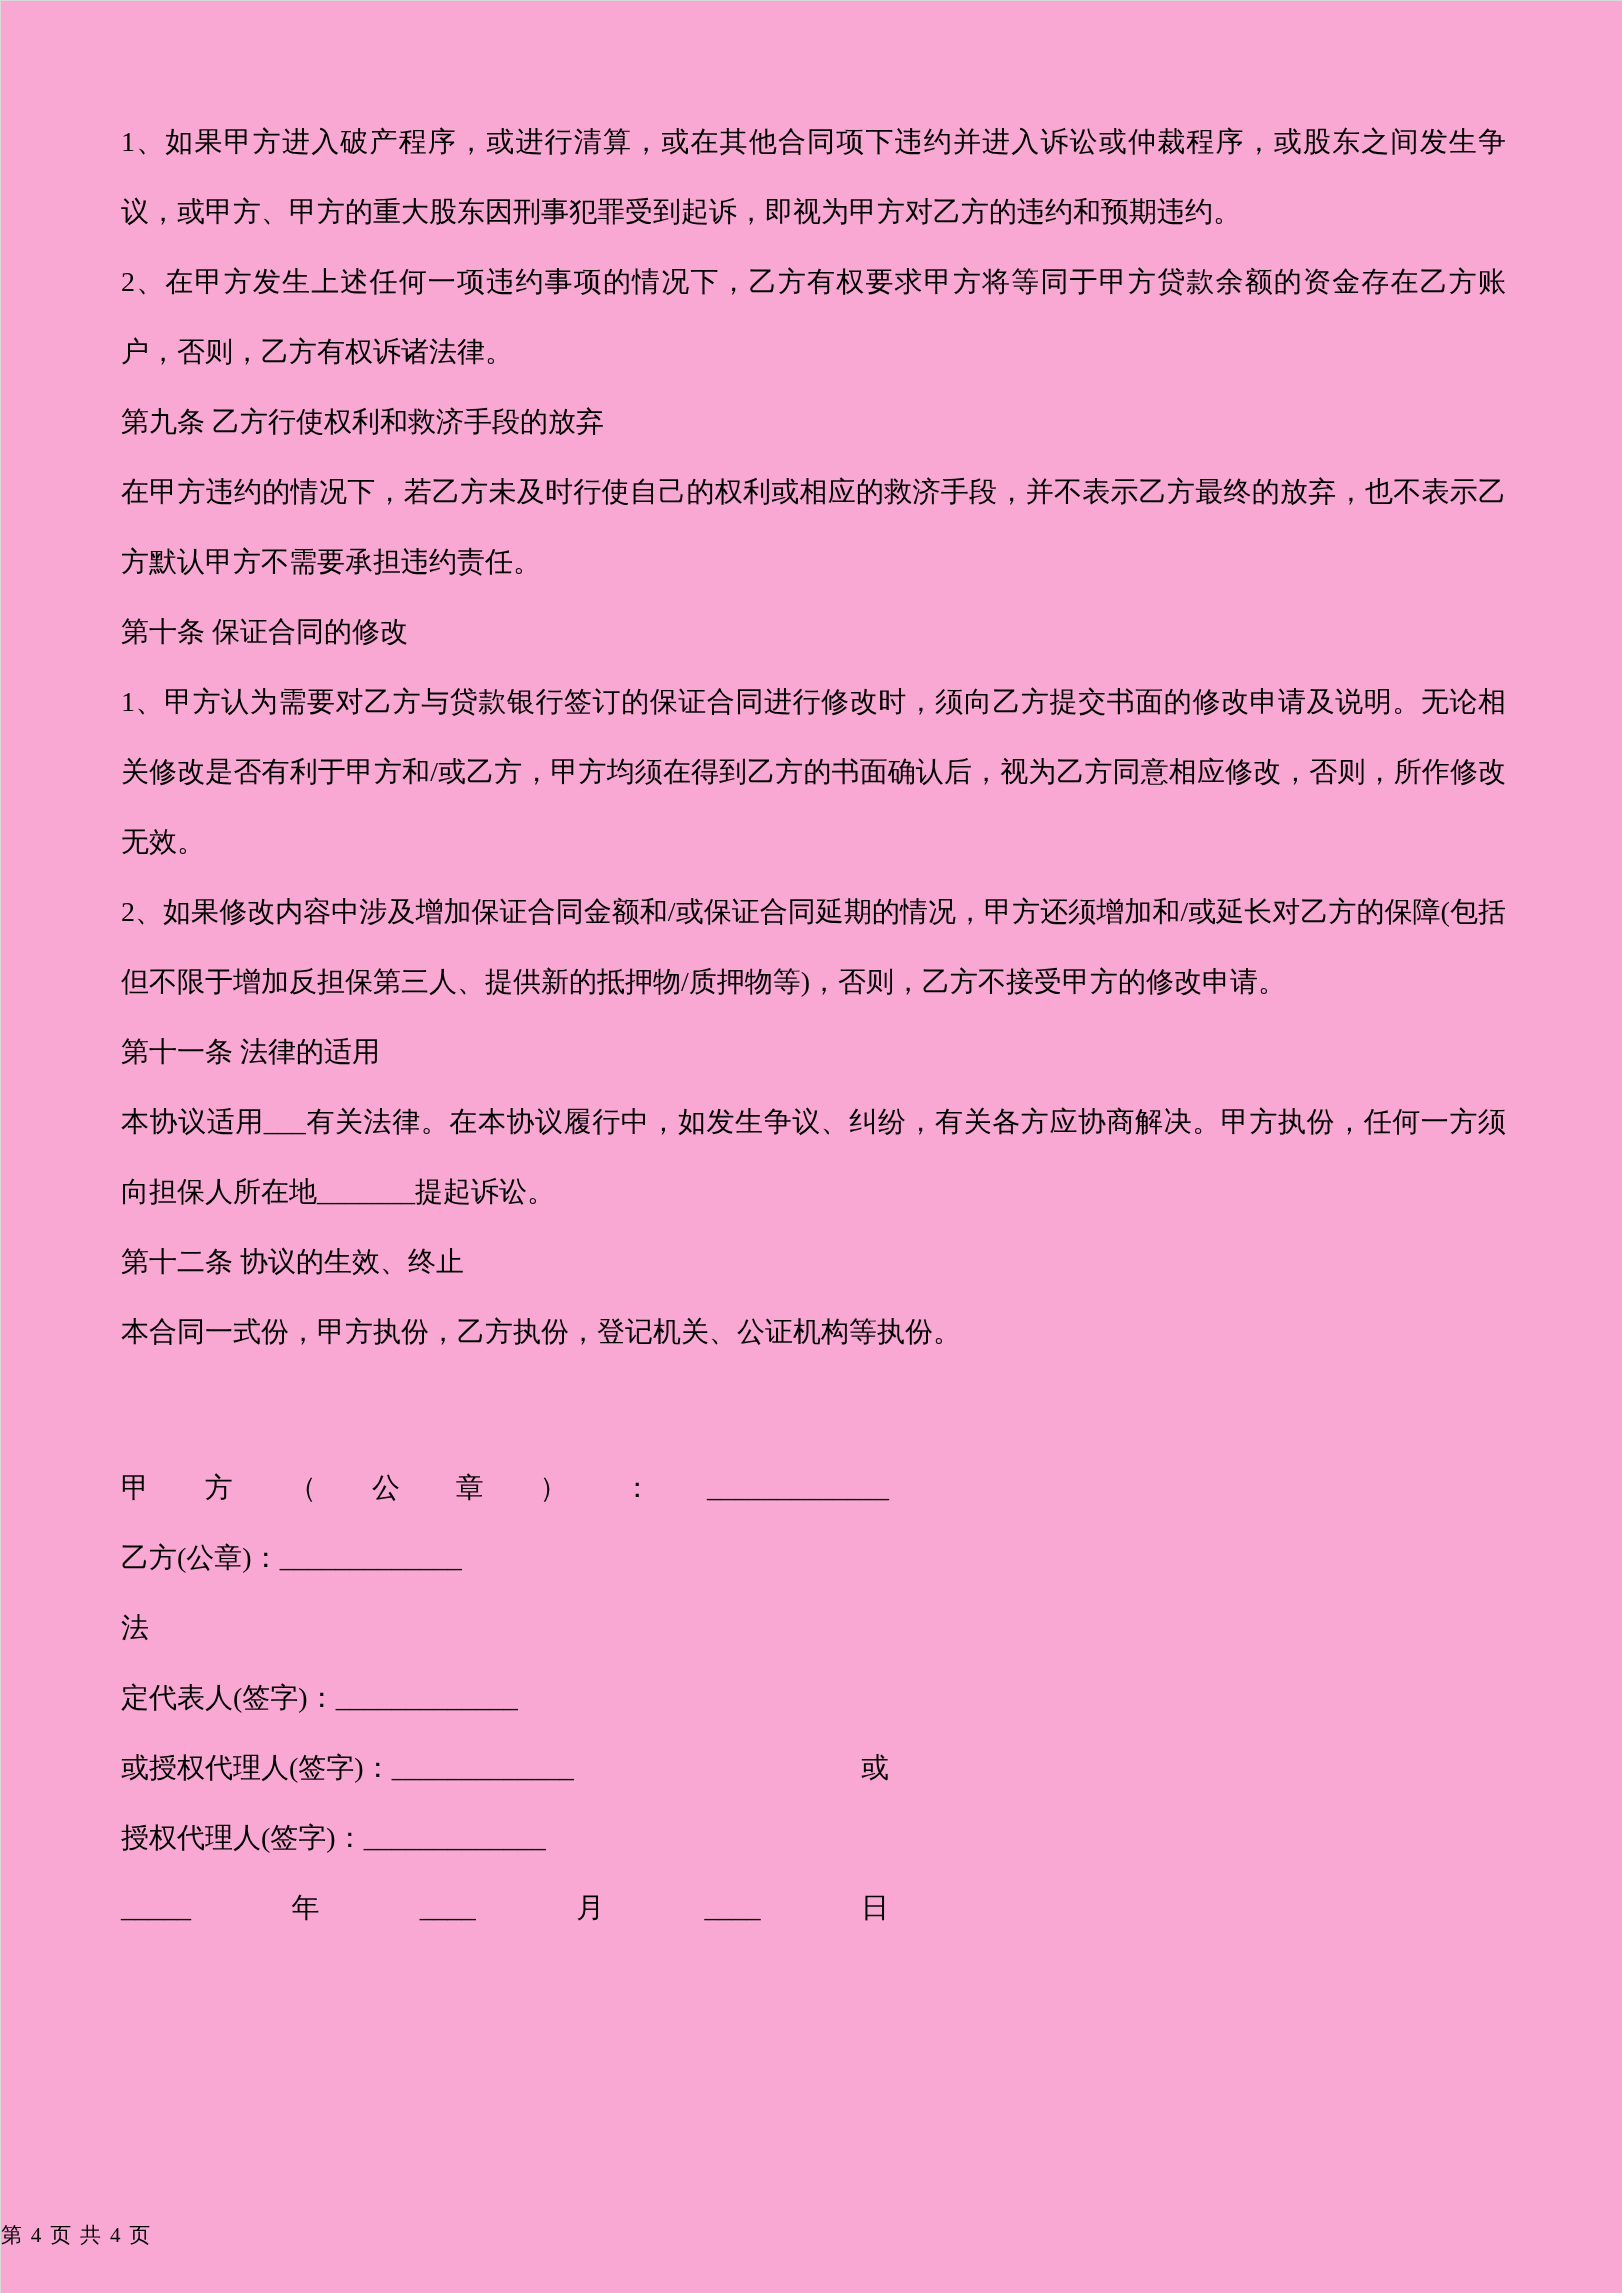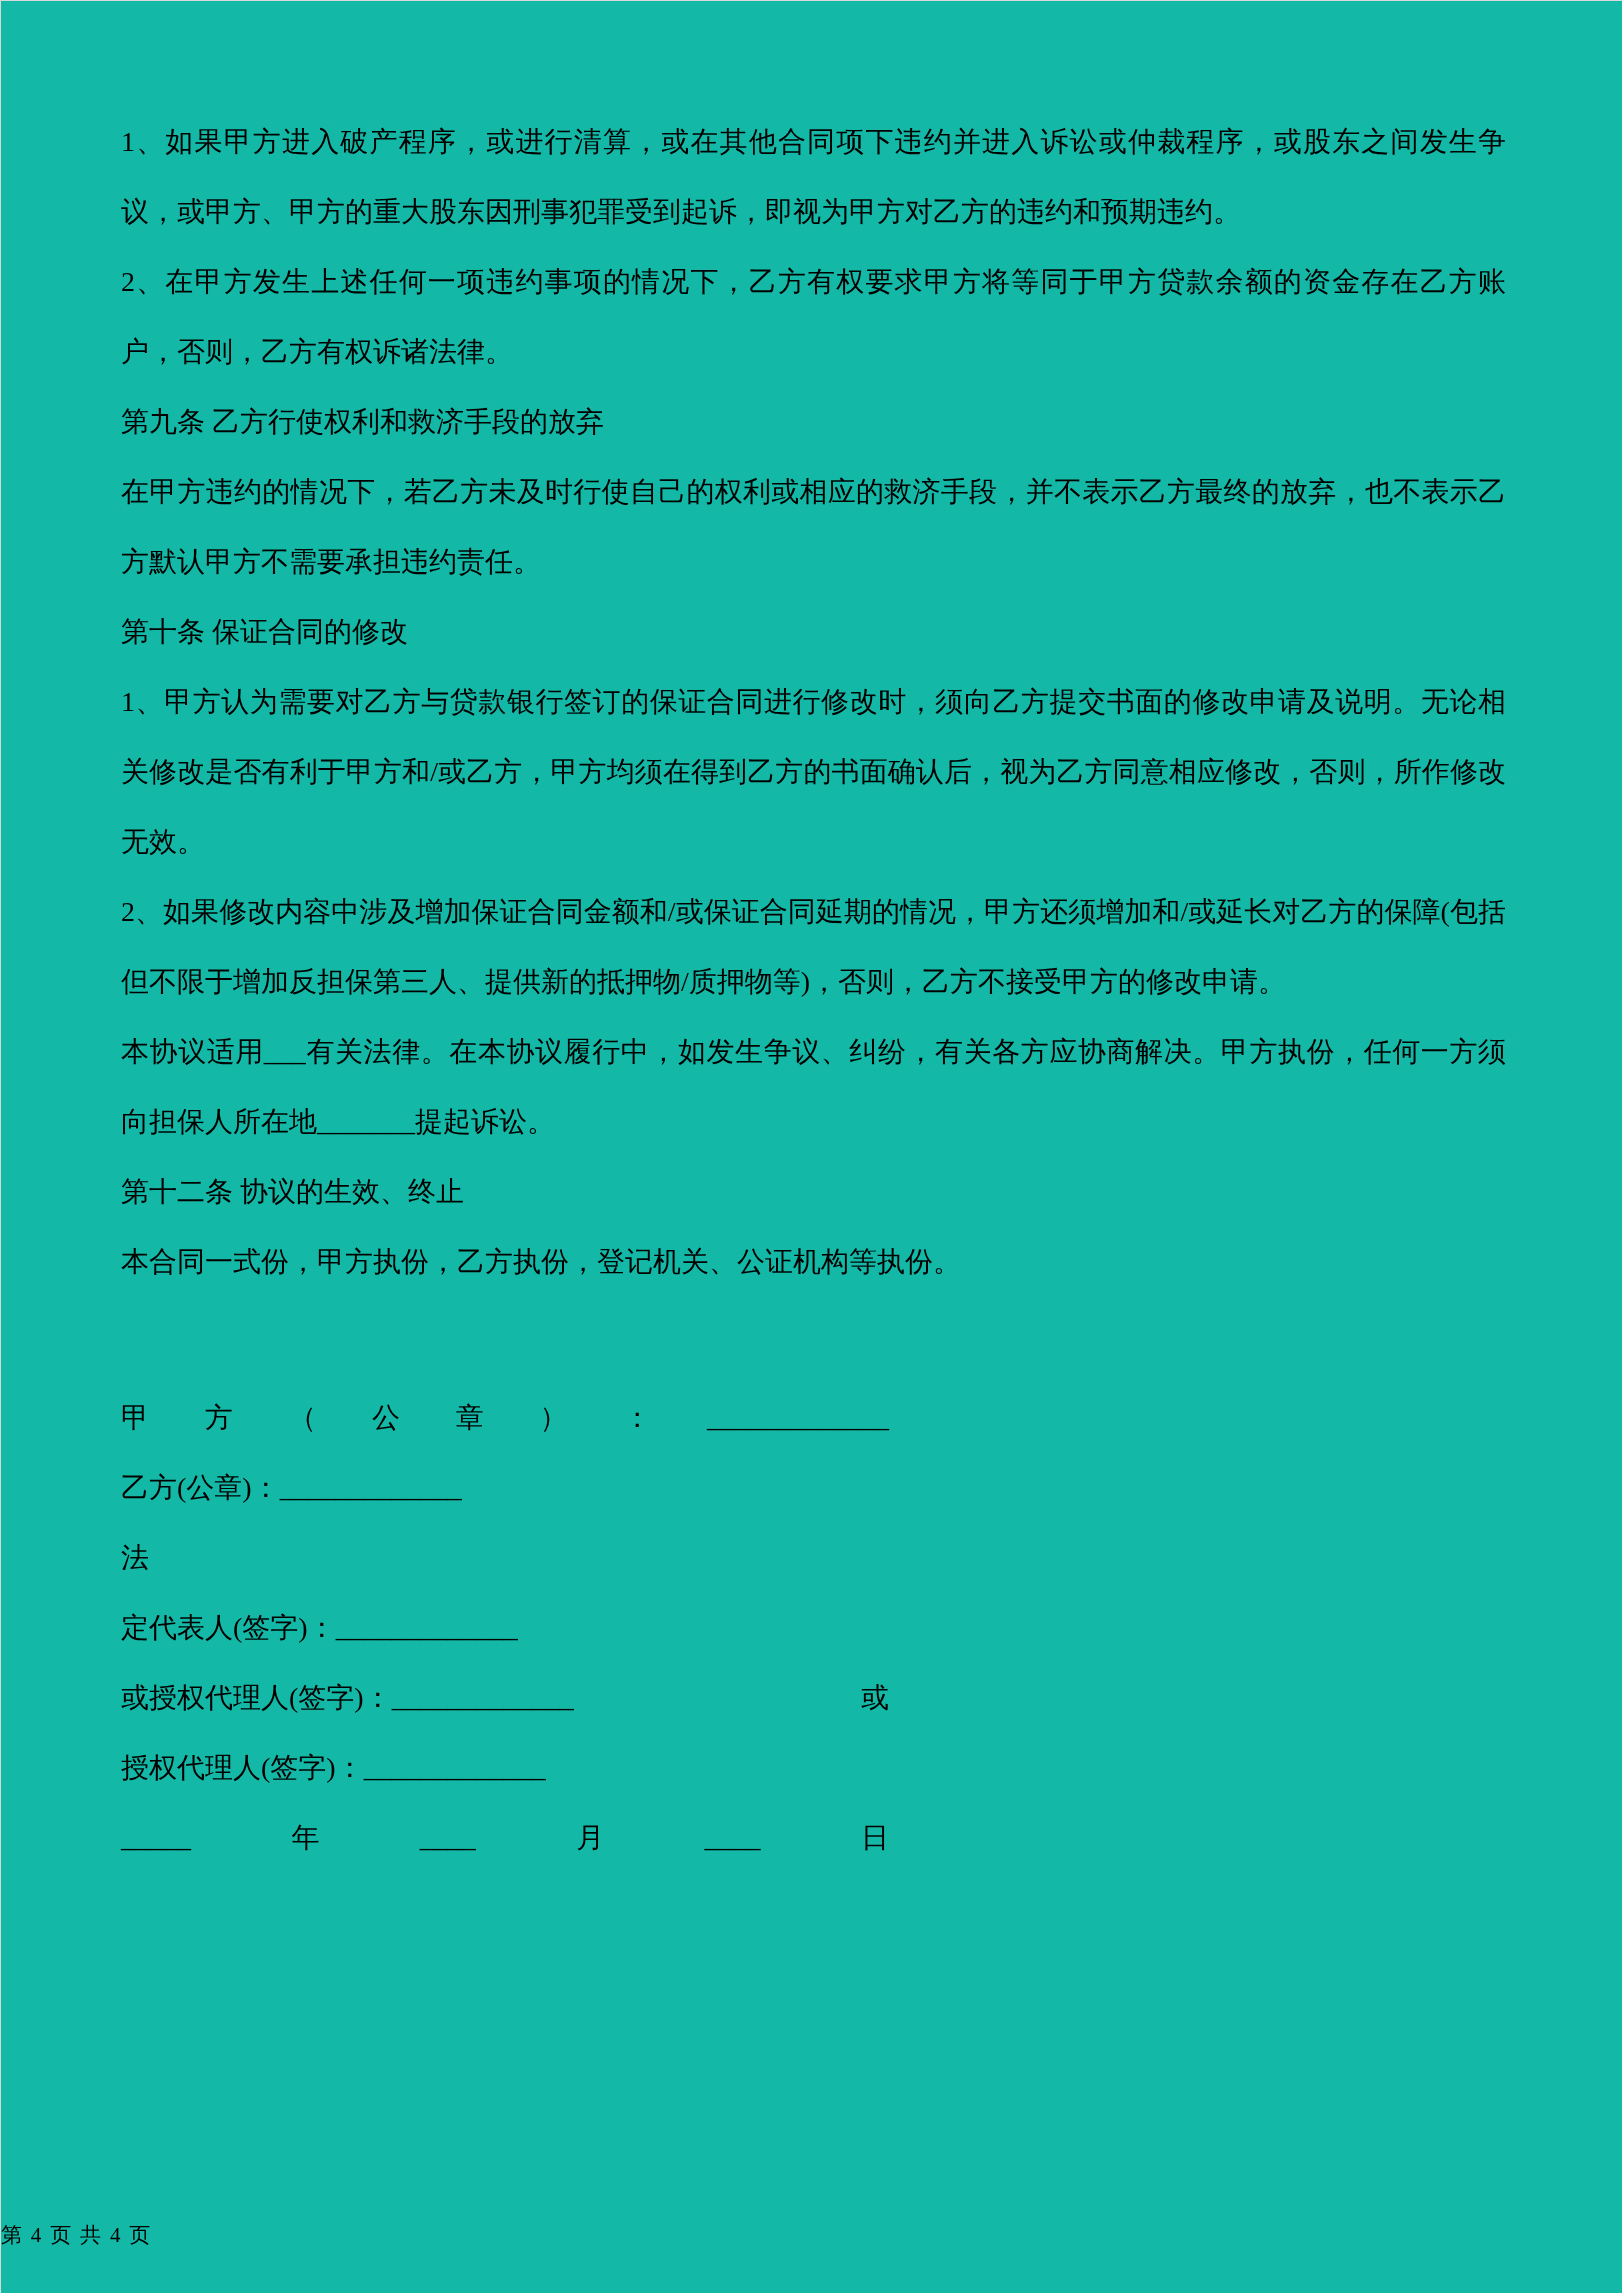--- a/index.html
+++ b/index.html
@@ -4,21 +4,21 @@
 <style>
   html, body {
     margin: 0;
     padding: 0;
     background: #ffffff;
   }
   .page {
     position: relative;
     width: 1623px;
     height: 2294px;
-    background: #14b8a6;
+    background: #f9a8d4;
     box-sizing: border-box;
     border: 0.9px solid #d9d9d9;
     font-family: "Liberation Serif", "DejaVu Serif", serif;
     color: #000000;
     overflow: hidden;
   }
   .content {
     position: absolute;
     left: 120px;
     top: 106px;
@@ -59,20 +59,21 @@
 
 <div class="page">
   <div class="content">
     <p>1、如果甲方进入破产程序，或进行清算，或在其他合同项下违约并进入诉讼或仲裁程序，或股东之间发生争议，或甲方、甲方的重大股东因刑事犯罪受到起诉，即视为甲方对乙方的违约和预期违约。</p>
     <p>2、在甲方发生上述任何一项违约事项的情况下，乙方有权要求甲方将等同于甲方贷款余额的资金存在乙方账户，否则，乙方有权诉诸法律。</p>
     <p>第九条  乙方行使权利和救济手段的放弃</p>
     <p>在甲方违约的情况下，若乙方未及时行使自己的权利或相应的救济手段，并不表示乙方最终的放弃，也不表示乙方默认甲方不需要承担违约责任。</p>
     <p>第十条  保证合同的修改</p>
     <p>1、甲方认为需要对乙方与贷款银行签订的保证合同进行修改时，须向乙方提交书面的修改申请及说明。无论相关修改是否有利于甲方和/或乙方，甲方均须在得到乙方的书面确认后，视为乙方同意相应修改，否则，所作修改无效。</p>
     <p>2、如果修改内容中涉及增加保证合同金额和/或保证合同延期的情况，甲方还须增加和/或延长对乙方的保障(包括但不限于增加反担保第三人、提供新的抵押物/质押物等)，否则，乙方不接受甲方的修改申请。</p>
+    <p>第十一条  法律的适用</p>
     <p>本协议适用___有关法律。在本协议履行中，如发生争议、纠纷，有关各方应协商解决。甲方执份，任何一方须向担保人所在地_______提起诉讼。</p>
     <p>第十二条  协议的生效、终止</p>
     <p>本合同一式份，甲方执份，乙方执份，登记机关、公证机构等执份。</p>
 
     <div class="sig-block">
       <div class="sig-row spread">
         <span>甲</span>
         <span>方</span>
         <span>（</span>
         <span>公</span>

